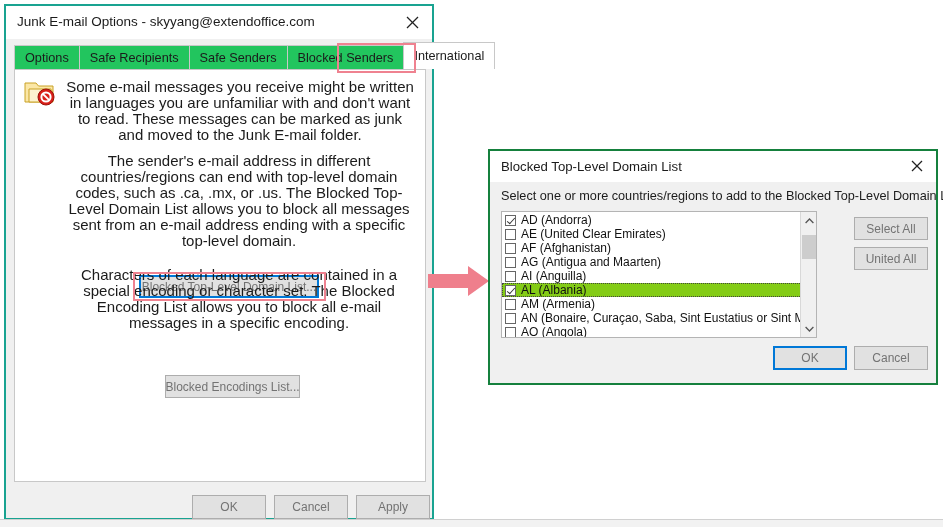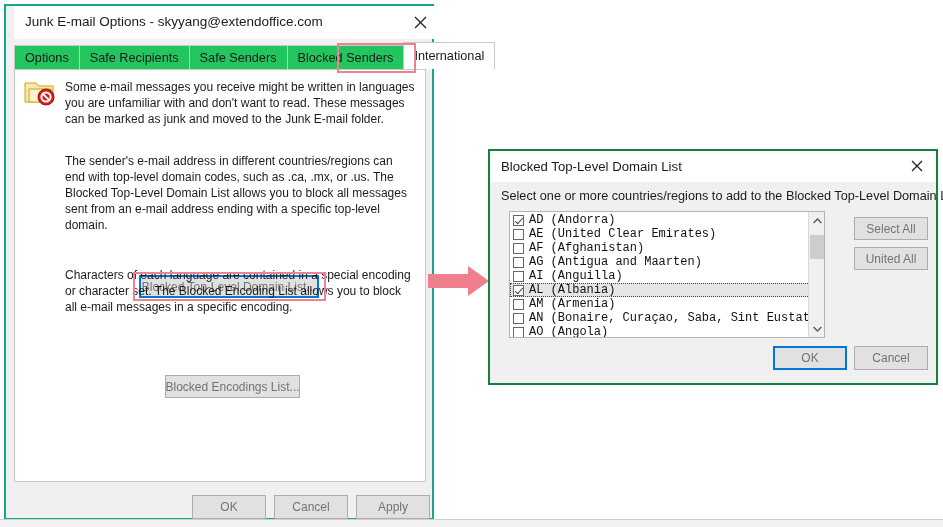--- a/index.html
+++ b/index.html
@@ -30,21 +30,20 @@
     background: #f0f0f0;
     border: 2px solid #19a391;
     box-sizing: border-box;
   }
   #dialog1 .titlebar {
     position: absolute;
     left: 0; top: 0;
     width: 100%; height: 33px;
     background: #ffffff;
     box-sizing: border-box;
-    margin-left: 8px;
   }
   #dialog1 .title-text {
     position: absolute;
     left: 11px; top: 8px;
     font-size: 13.5px;
     color: #1b1b1b;
     white-space: nowrap;
   }
   #dialog1 .close-btn {
     position: absolute;
@@ -102,23 +101,24 @@
     border: 1px solid #c8c8c8;
     box-sizing: border-box;
   }
   .folder-icon {
     position: absolute;
     left: 8px; top: 8px;
     width: 36px; height: 30px;
   }
   .para {
     position: absolute;
-    font-size: 12px;
+    font-size: 15px;
     line-height: 16px;
     color: #1b1b1b;
+    text-align: center;
   }
   .para1 { left: 50px; top: 9px; width: 350px; }
   .para2 { left: 50px; top: 83px; width: 348px; }
   .para3 { left: 50px; top: 197px; width: 348px; }
 
   .winbtn {
     background: #e1e1e1;
     border: 1px solid #adadad;
     font-family: "Liberation Sans", sans-serif;
     font-size: 12px;
@@ -201,46 +201,45 @@
   #d2-instruction {
     position: absolute;
     left: 11px; top: 38px;
     font-size: 12.7px;
     color: #1b1b1b;
     white-space: nowrap;
   }
 
   #listbox {
     position: absolute;
-    left: 19px; top: 60px;
+    left: 11px; top: 60px;
     width: 316px; height: 127px;
     background: #ffffff;
     border: 1px solid #b4b4b4;
     box-sizing: border-box;
     overflow: hidden;
-    font-family: Liberation Mono, monospace;
   }
   #list-inner {
     position: absolute;
     left: 0; top: 0;
     width: 326px;
     padding-top: 1px;
   }
   .list-row {
     height: 14px;
     display: flex;
     align-items: center;
     padding-left: 3px;
     font-size: 12px;
     color: #111;
     box-sizing: border-box;
     white-space: nowrap;
   }
   .list-row.selected {
-    background: #e5e5e5;
+    background: #84cc16;
     outline: 1px dotted #444;
     outline-offset: -1px;
   }
   .cb {
     width: 11px; height: 11px;
     border: 1px solid #666;
     background: #fff;
     margin-right: 5px;
     flex: 0 0 auto;
     position: relative;

